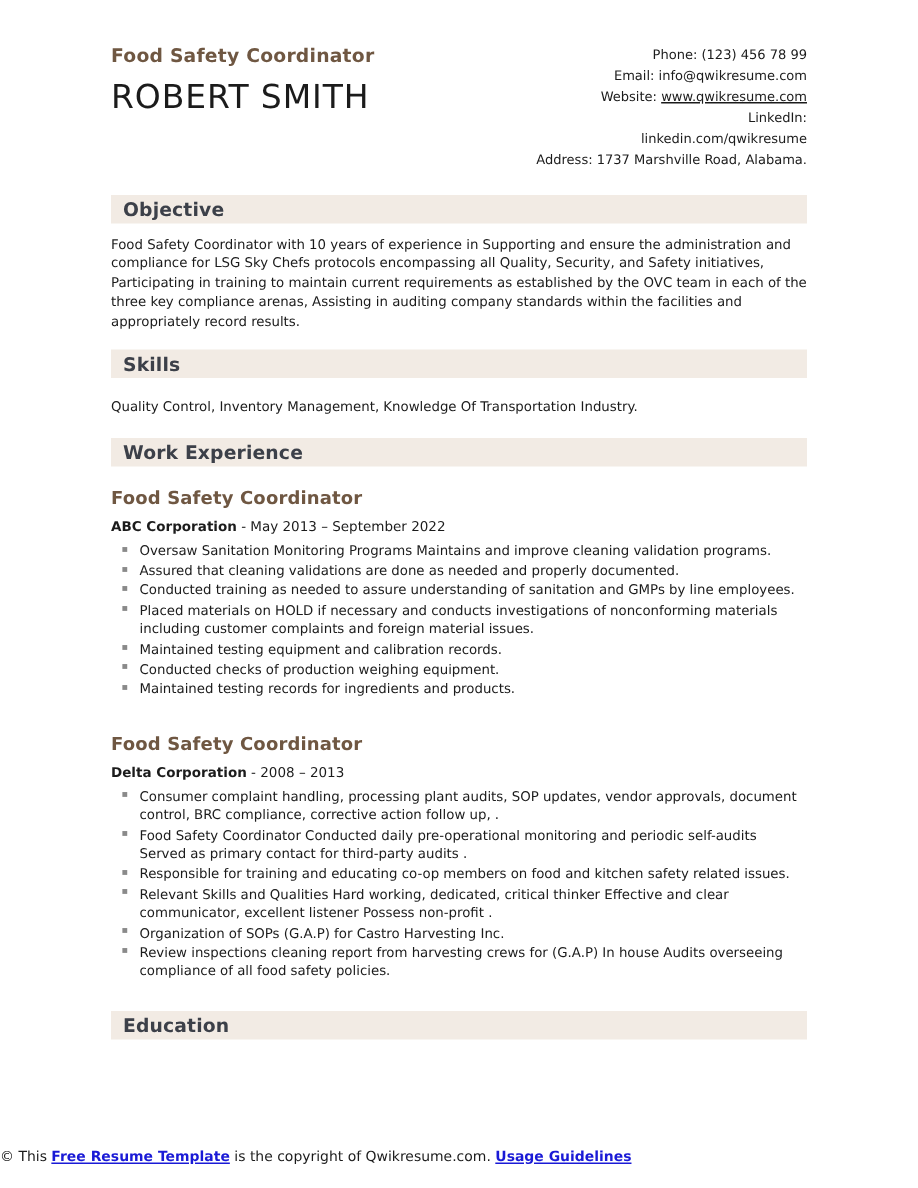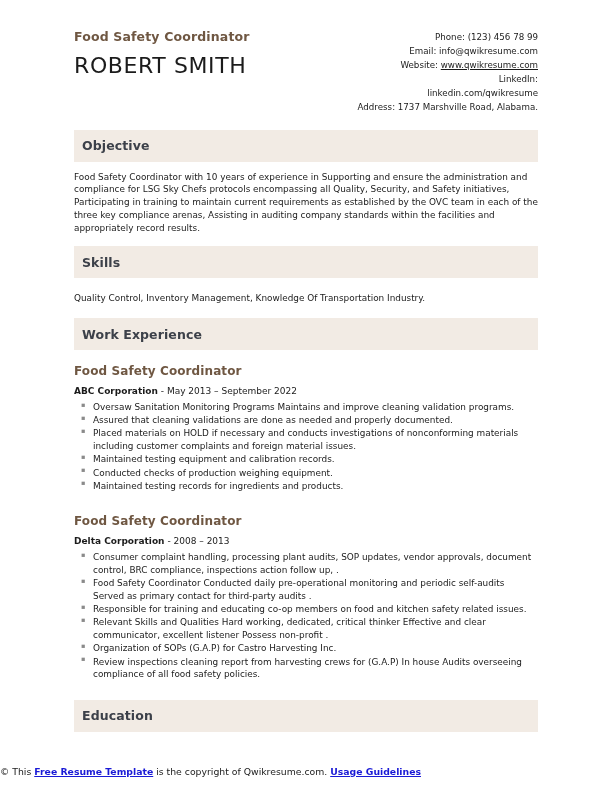--- a/index.html
+++ b/index.html
@@ -59,21 +59,21 @@
   }
   .contact .line { white-space: normal; text-align: right; }
   .contact .link {
     color: #1b1b1b;
     text-decoration: underline;
   }
 
   
   .section-bar {
     background: #f2ebe4;
-    height: 32px;
+    height: 19px;
     display: flex;
     align-items: center;
     padding-left: 8px;
     box-sizing: border-box;
   }
   .section-bar .section-title {
     font-size: 12.5px;
     font-weight: bold;
     color: #3c4049;
     letter-spacing: 0.1px;
@@ -189,35 +189,36 @@
 
   <div class="job">
     <div class="job-title">Food Safety Coordinator</div>
     <div class="job-meta">
       <span class="company">ABC Corporation</span>
       <span>- May 2013 – September 2022</span>
     </div>
     <ul class="bullets">
       <li>Oversaw Sanitation Monitoring Programs Maintains and improve cleaning validation programs.</li>
       <li>Assured that cleaning validations are done as needed and properly documented.</li>
+      <li>Conducted training as needed to assure understanding of sanitation and GMPs by line employees.</li>
       <li>Placed materials on HOLD if necessary and conducts investigations of nonconforming materials including customer complaints and foreign material issues.</li>
       <li>Maintained testing equipment and calibration records.</li>
       <li>Conducted checks of production weighing equipment.</li>
       <li>Maintained testing records for ingredients and products.</li>
     </ul>
   </div>
 
   <div class="job" style="margin-top:22px;">
     <div class="job-title">Food Safety Coordinator</div>
     <div class="job-meta">
       <span class="company">Delta Corporation</span>
       <span>- 2008 – 2013</span>
     </div>
     <ul class="bullets">
-      <li>Consumer complaint handling, processing plant audits, SOP updates, vendor approvals, document control, BRC compliance, inspections action follow up, .</li>
+      <li>Consumer complaint handling, processing plant audits, SOP updates, vendor approvals, document control, BRC compliance, corrective action follow up, .</li>
       <li>Food Safety Coordinator Conducted daily pre-operational monitoring and periodic self-audits Served as primary contact for third-party audits .</li>
       <li>Responsible for training and educating co-op members on food and kitchen safety related issues.</li>
       <li>Relevant Skills and Qualities Hard working, dedicated, critical thinker Effective and clear communicator, excellent listener Possess non-profit .</li>
       <li>Organization of SOPs (G.A.P) for Castro Harvesting Inc.</li>
       <li>Review inspections cleaning report from harvesting crews for (G.A.P) In house Audits overseeing compliance of all food safety policies.</li>
     </ul>
   </div>
 
   <div class="section-bar education-bar">
     <span class="section-title">Education</span>

